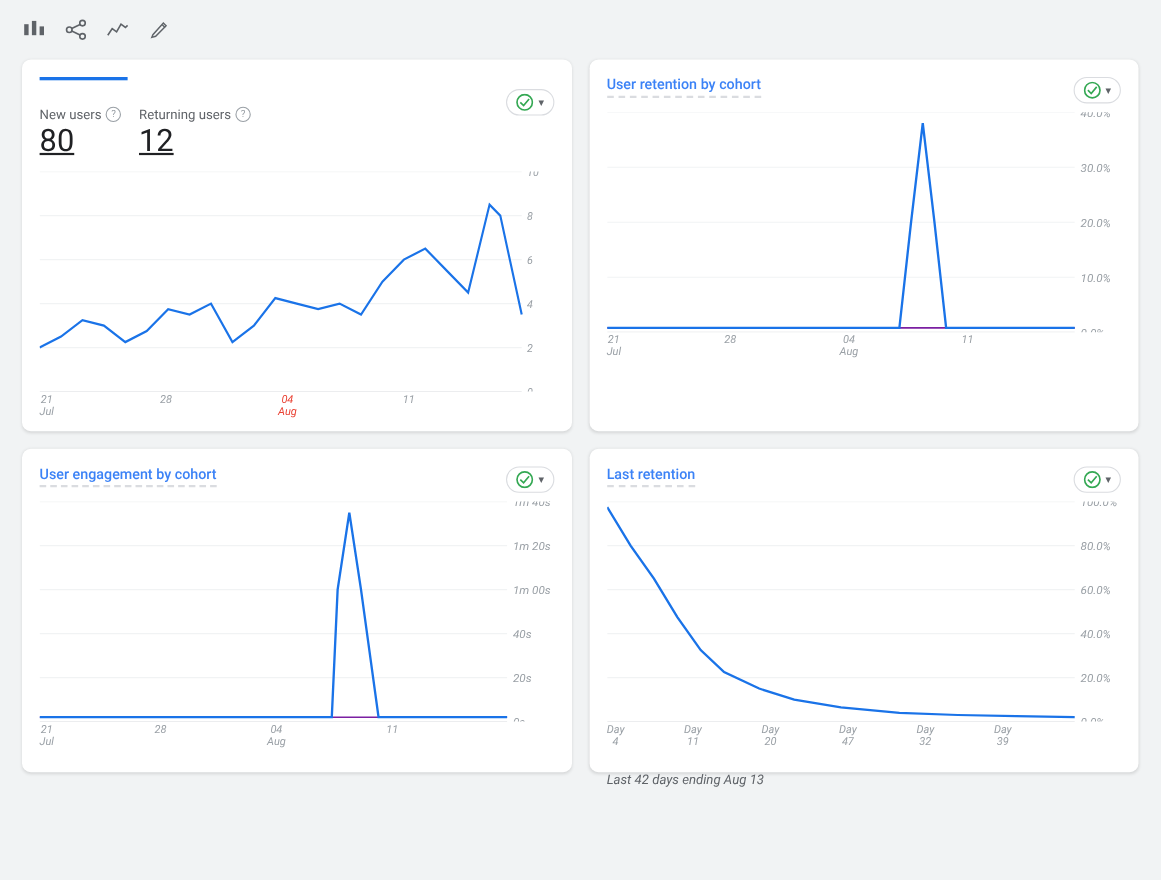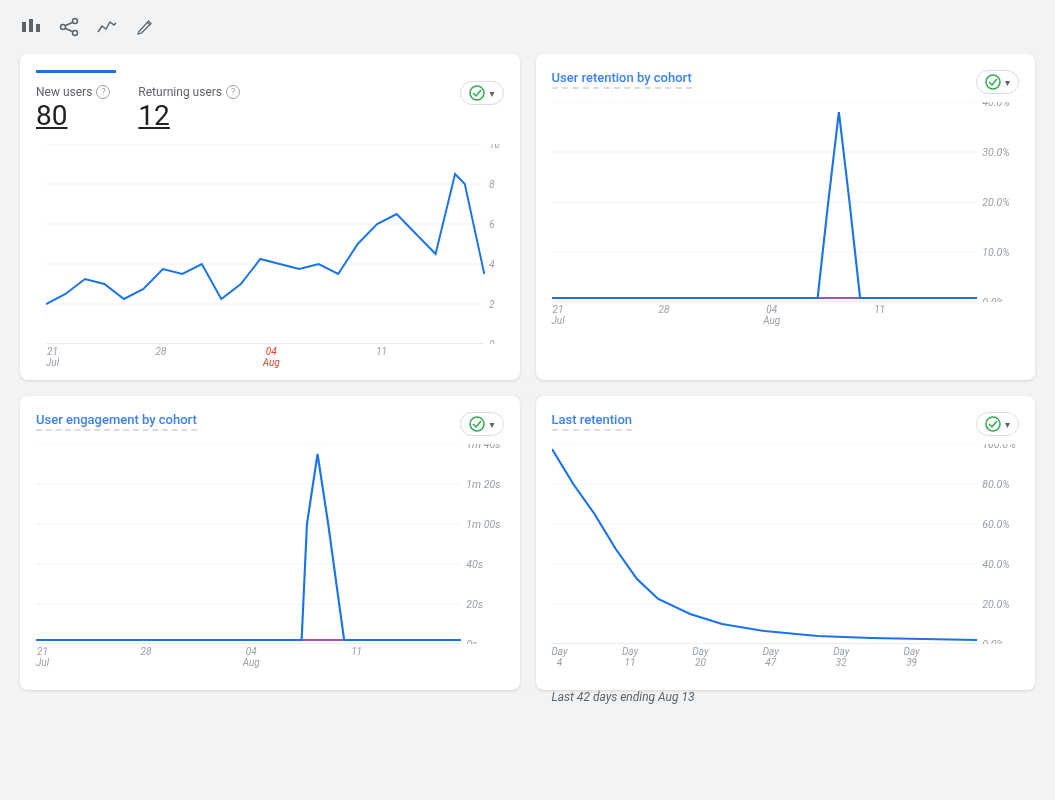--- a/index.html
+++ b/index.html
@@ -75,23 +75,23 @@
       width: 16px;
       height: 16px;
     }
     .chevron-icon {
       font-size: 10px;
       color: #5f6368;
     }
     
     .users-metrics {
       display: flex;
-      gap: 28px;
+      gap: 16px;
       margin-bottom: 4px;
-      margin-top: 4px;
+      margin-top: 16px;
     }
     .metric-label {
       font-size: 12px;
       color: #5f6368;
       display: flex;
       align-items: center;
       gap: 4px;
     }
     .metric-value {
       font-size: 28px;
@@ -186,21 +186,21 @@
       </div>
       <div class="check-dropdown">
         <svg class="check-icon" viewBox="0 0 16 16" fill="none">
           <circle cx="8" cy="8" r="7" stroke="#34a853" stroke-width="1.5"></circle>
           <polyline points="4,8 7,11 12,5" stroke="#34a853" stroke-width="1.5" fill="none"></polyline>
         </svg>
         <span class="chevron-icon">▾</span>
       </div>
     </div>
 
-    <div class="chart-container" style="height:220px; position:relative;margin-left:10px;">
+    <div class="chart-container" style="height:220px; position:relative;">
       <svg class="chart-svg" viewBox="0 0 480 200" style="height:200px;" preserveAspectRatio="none">
 
         <line x1="0" y1="0" x2="450" y2="0" stroke="#f1f3f4" stroke-width="1"></line>
         <line x1="0" y1="40" x2="450" y2="40" stroke="#f1f3f4" stroke-width="1"></line>
         <line x1="0" y1="80" x2="450" y2="80" stroke="#f1f3f4" stroke-width="1"></line>
         <line x1="0" y1="120" x2="450" y2="120" stroke="#f1f3f4" stroke-width="1"></line>
         <line x1="0" y1="160" x2="450" y2="160" stroke="#f1f3f4" stroke-width="1"></line>
         <line x1="0" y1="200" x2="450" y2="200" stroke="#dadce0" stroke-width="1"></line>
 
         <polyline points="0,160 20,150 40,135 60,140 80,155 100,145 120,125 140,130 160,120 180,155 200,140 220,115 240,120 260,125 280,120 300,130 320,100 340,80 360,70 380,90 400,110 420,30 430,40 450,130" stroke="#1a73e8" stroke-width="2" fill="none"></polyline>

